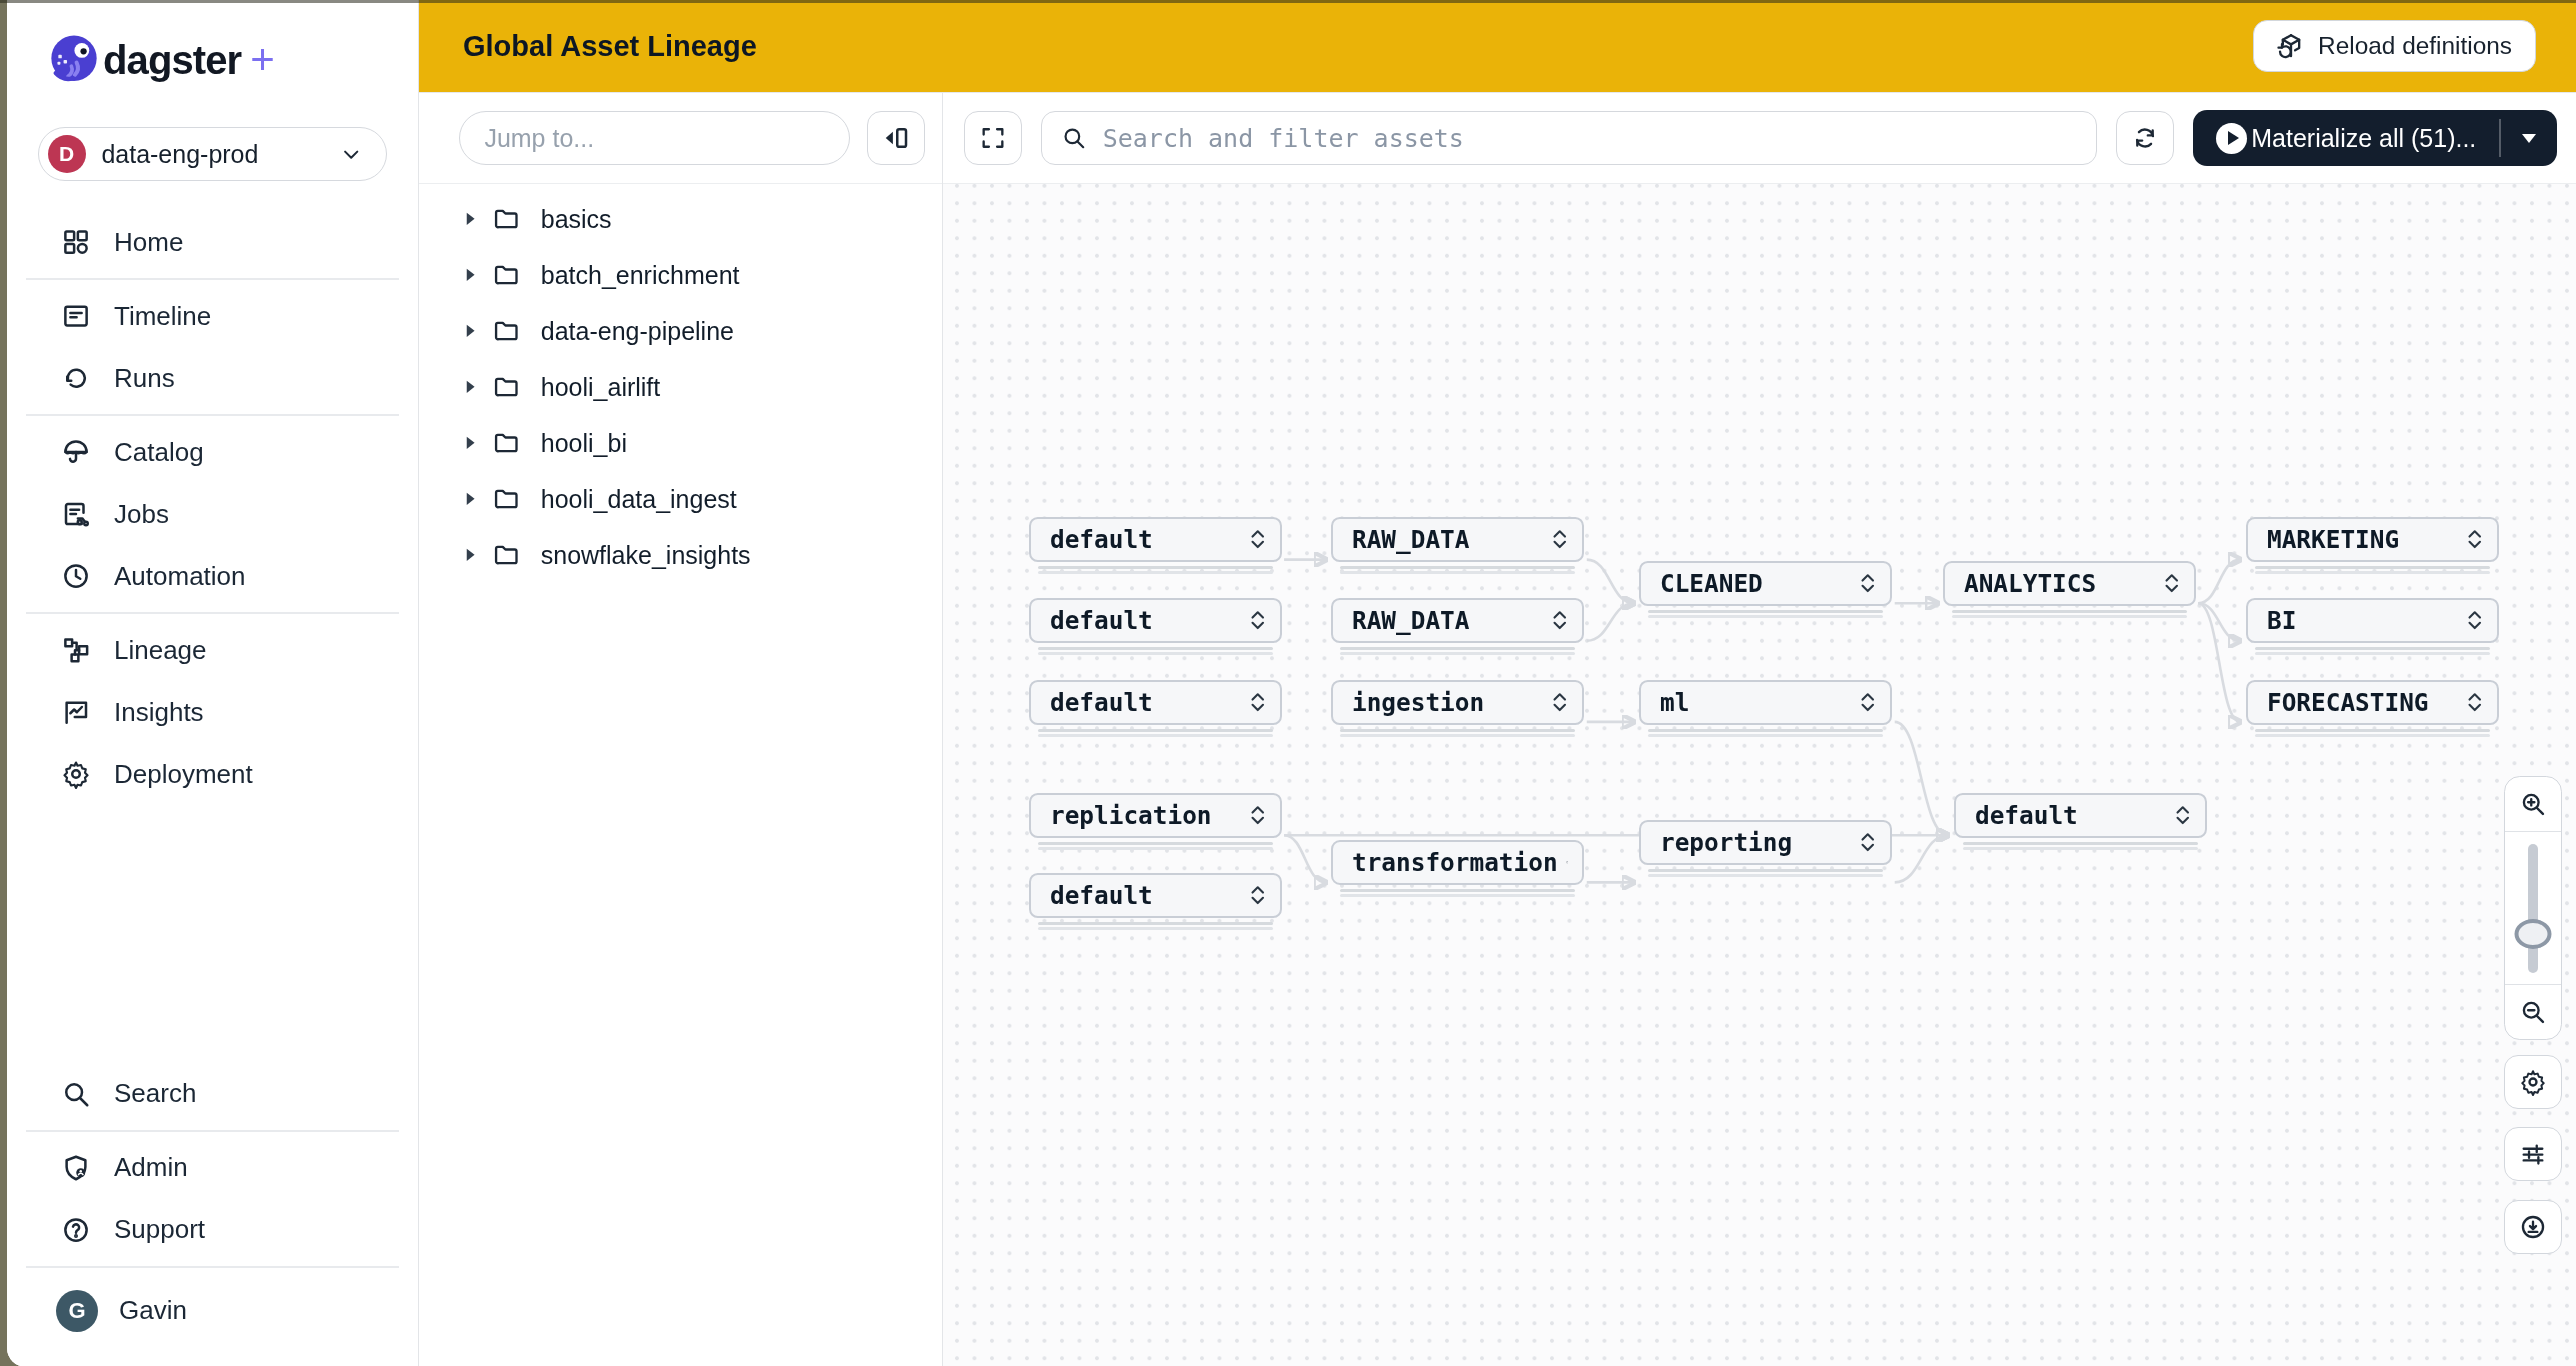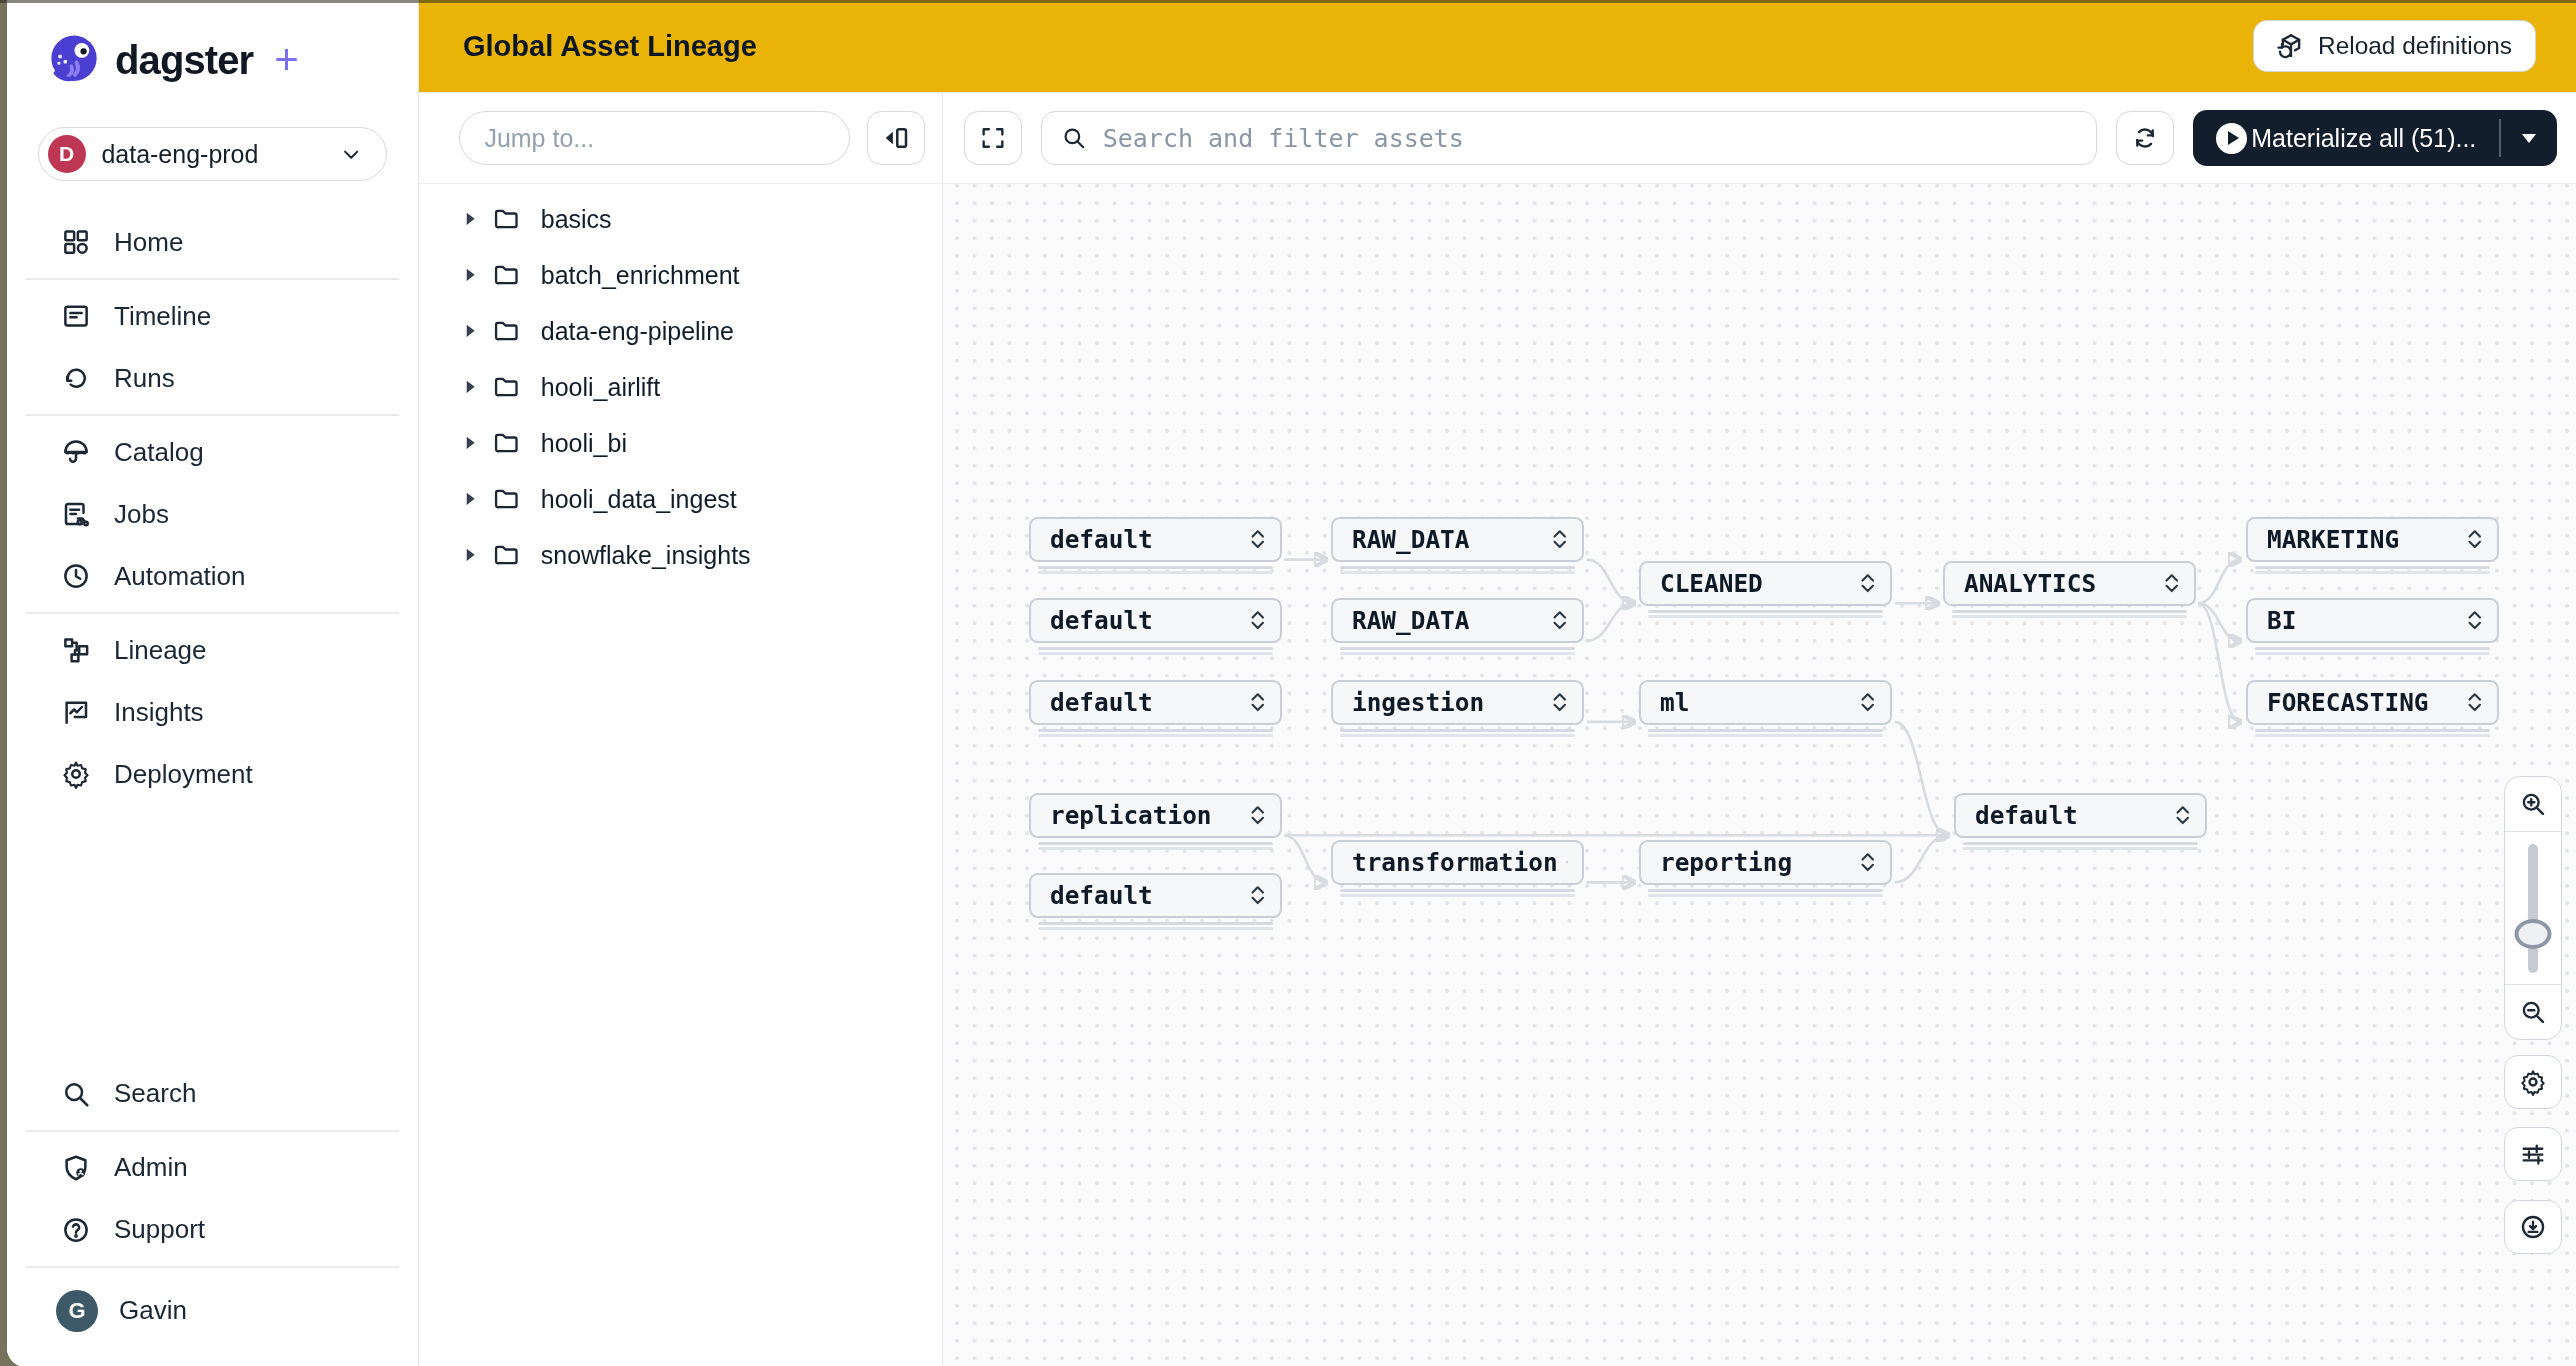--- a/index.html
+++ b/index.html
@@ -5,21 +5,21 @@
   * { box-sizing: border-box; margin: 0; padding: 0; }
   html,body { width:2576px; height:1367px; overflow:hidden; }
   body { background:#75735c; font-family:"Liberation Sans", sans-serif; position:relative; }
   #app { position:absolute; left:7px; top:0; right:0; bottom:0; background:#fff;
          border-bottom-left-radius:19px; overflow:hidden; display:flex; }
   .top-edge { position:absolute; left:0; top:0; right:0; height:2.6px; background:rgba(40,40,28,.55); z-index:60; }
 
   
   .sidebar { width:412px; min-width:412px; background:#fff; border-right:1.7px solid #e3e5e8;
              display:flex; flex-direction:column; }
-  .logo-row { display:flex; align-items:center; gap:14px; padding:33px 0 0 40px; }
+  .logo-row { display:flex; align-items:center; gap:2px; padding:33px 0 0 40px; }
   .brand-name { font-size:40px; font-weight:600; color:#121823; letter-spacing:-0.9px; }
   .brand-plus { font-size:42px; font-weight:500; color:#7b6ff0; margin-left:7px; }
   .deployment-pill { margin:40px 31px 0 31px; height:54px; border:1.7px solid #d6d9de; border-radius:28px;
              display:flex; align-items:center; gap:15.7px; padding:0 23px 0 8.7px; cursor:pointer; background:#fff; }
   .dep-avatar { width:38px; height:38px; border-radius:50%; background:#bd3653; color:#fff;
              display:grid; place-items:center; font-size:21px; font-weight:700; }
   .dep-label { font-size:25px; color:#16202c; }
   .dep-caret { margin-left:auto; }
   nav { margin-top:30px; display:flex; flex-direction:column; flex:1; }
   .nav-item { height:62px; display:flex; align-items:center; gap:23px; padding-left:54px;
@@ -466,21 +466,21 @@
                   <path d="M4 17l6 6 6-6"></path>
                 </svg>
               </div>
               <div class="node" style="left: 696px; top: 496px; width: 253px; height: 45px;">
                 <span>ml</span>
                 <svg class="chev" viewBox="0 0 20 28" width="17.5" height="24.4">
                   <path d="M4 11l6-6 6 6"></path>
                   <path d="M4 17l6 6 6-6"></path>
                 </svg>
               </div>
-              <div class="node" style="left: 696px; top: 656px; width: 253px; height: 45px;">
+              <div class="node" style="left: 696px; top: 636px; width: 253px; height: 45px;">
                 <span>reporting</span>
                 <svg class="chev" viewBox="0 0 20 28" width="17.5" height="24.4">
                   <path d="M4 11l6-6 6 6"></path>
                   <path d="M4 17l6 6 6-6"></path>
                 </svg>
               </div>
               <div class="node" style="left: 1000px; top: 377px; width: 253px; height: 45px;">
                 <span>ANALYTICS</span>
                 <svg class="chev" viewBox="0 0 20 28" width="17.5" height="24.4">
                   <path d="M4 11l6-6 6 6"></path>

